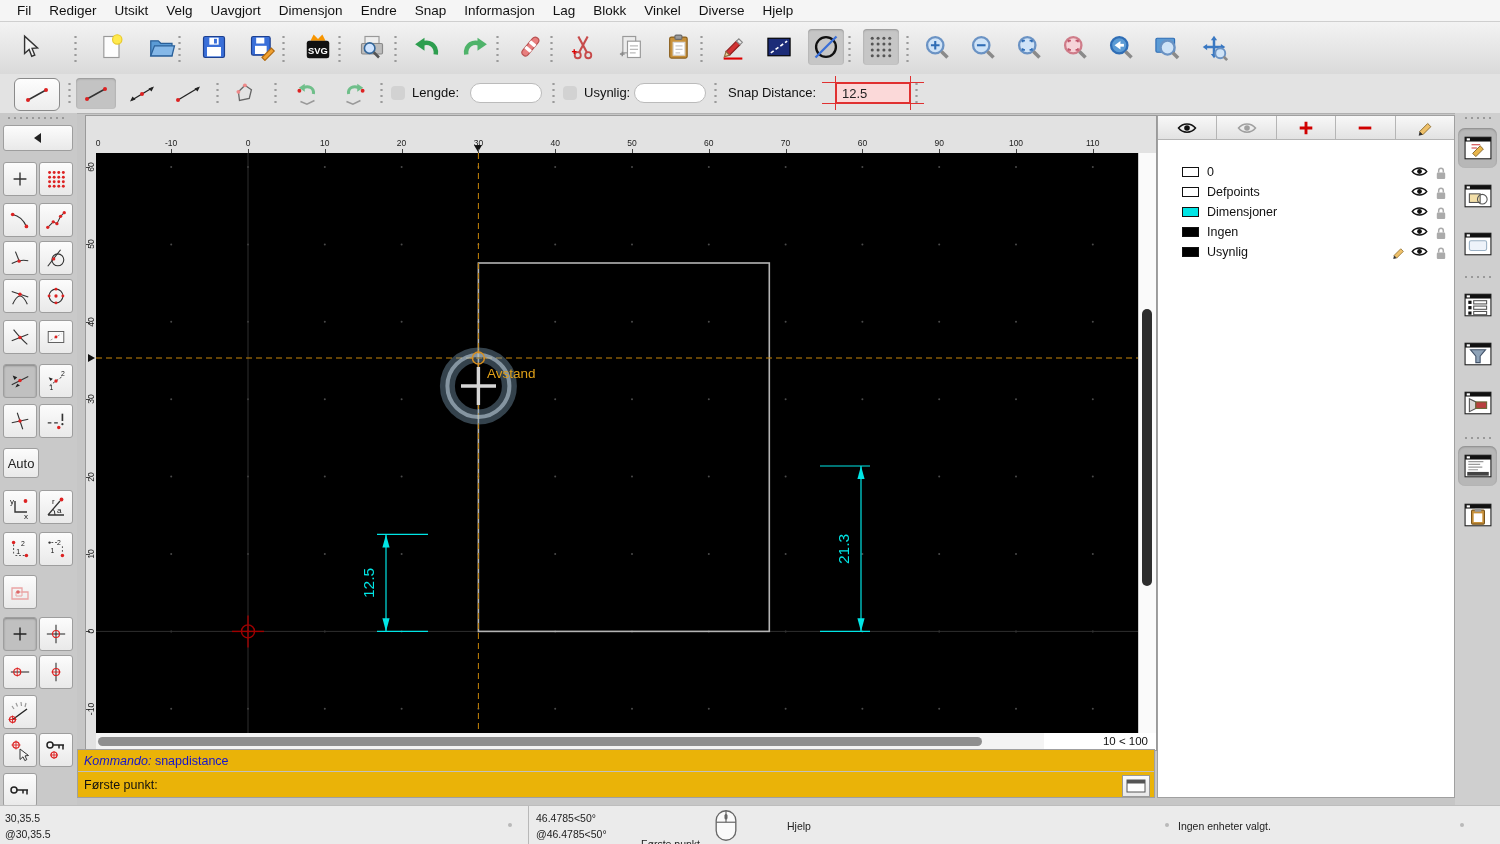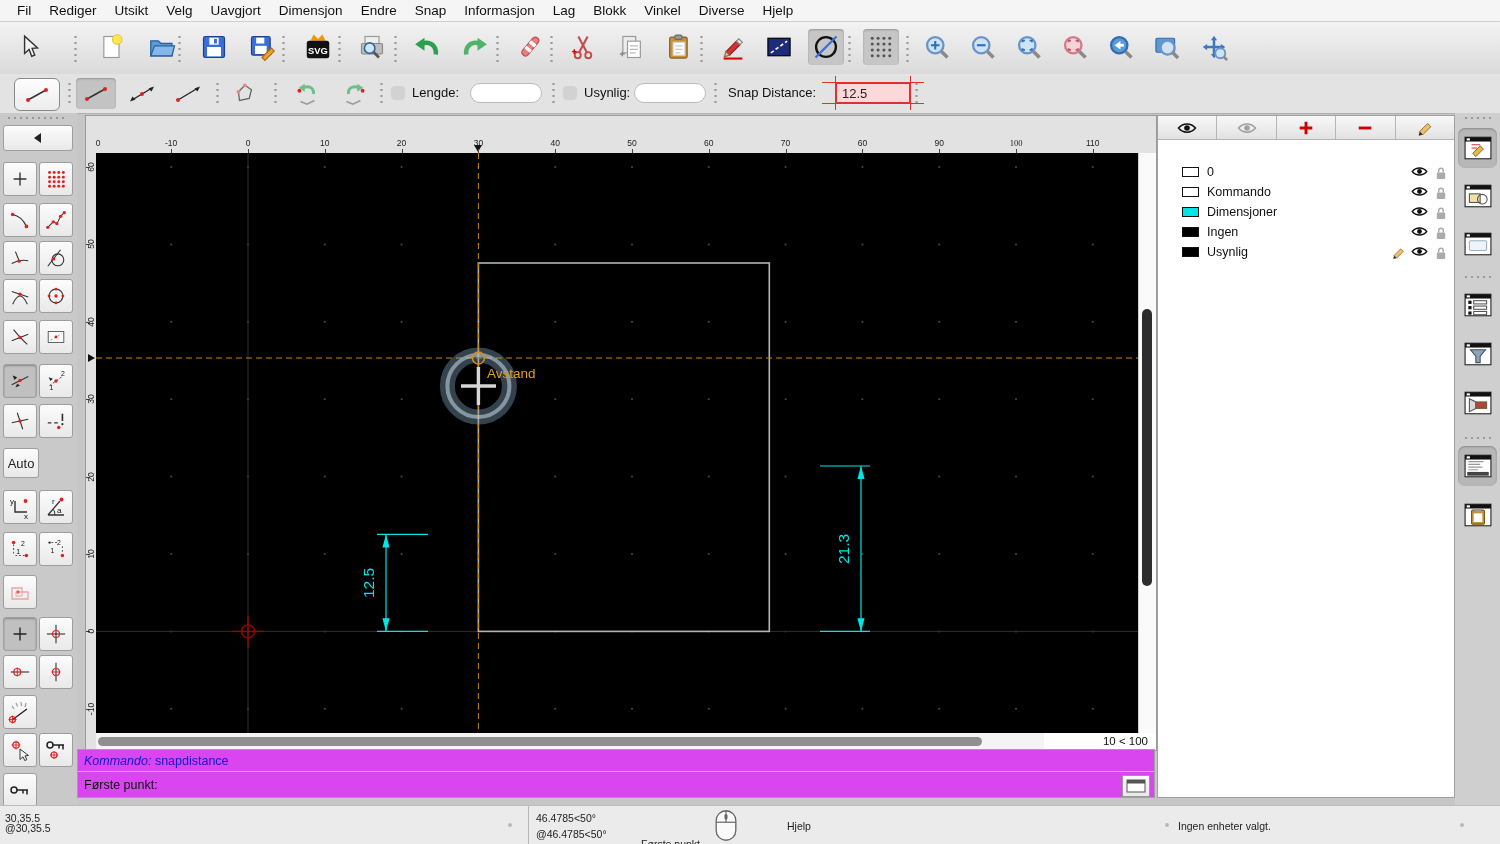--- a/index.html
+++ b/index.html
@@ -62,21 +62,21 @@
   #vmark{position:absolute;left:2px;top:200.5px;width:0;height:0;border-top:4.5px solid transparent;
          border-bottom:4.5px solid transparent;border-left:7px solid #111;}
   #canvas{position:absolute;left:10px;top:37px;width:1042px;height:580px;background:#000;}
   #vscroll{position:absolute;left:1052px;top:37px;width:18px;height:580px;background:#fafafa;border-left:1px solid #ccc;box-sizing:border-box;}
   #vthumb{position:absolute;left:3px;top:156px;width:10px;height:277px;background:#2d2d2d;border-radius:5px;}
   #hscrollrow{position:absolute;left:10px;top:617px;width:1060px;height:17px;background:#fff;}
   #htrack{position:absolute;left:0;top:0;width:948px;height:17px;background:#f4f4f4;}
   #hthumb{position:absolute;left:2px;top:4px;width:884px;height:9px;background:#8f8f8f;border-radius:4.5px;}
   #gridinfo{position:absolute;right:8px;top:0;height:17px;line-height:17px;font-size:11.5px;color:#111;}
   
-  #cmdarea{position:absolute;left:77px;top:749px;width:1078px;height:49px;background:#d946ef;
+  #cmdarea{position:absolute;left:77px;top:749px;width:1078px;height:49px;background:#eab308;
            border:1px solid #a0a0a0;box-sizing:border-box;}
   #cmdhist{position:absolute;left:0;top:0;right:0;height:21px;font-size:12.5px;color:#1515cc;padding:4px 6px 0;}
   #cmdhist .klabel{font-style:italic;}
   #cmdprompt{position:absolute;left:0;top:21px;right:0;bottom:0;border-top:1px solid #c0c0c0;
              font-size:12.5px;color:#111;padding:6px 0 0 6px;}
   #cmdbtn{position:absolute;right:4px;top:25px;width:26px;height:20px;border:1px solid #999;
           background:linear-gradient(#fafafa,#e8e8e8);display:flex;align-items:center;justify-content:center;}
   
   #layers{position:absolute;left:1157px;top:115px;width:298px;height:683px;background:#fff;
           border:1px solid #a0a0a0;box-sizing:border-box;}
@@ -665,21 +665,21 @@
         <div class="hlab" style="left: 524px;">50</div>
         <div class="htick" style="left: 612.8px;"></div>
         <div class="hlab" style="left: 600.8px;">60</div>
         <div class="htick" style="left: 689.6px;"></div>
         <div class="hlab" style="left: 677.6px;">70</div>
         <div class="htick" style="left: 766.4px;"></div>
         <div class="hlab" style="left: 754.4px;">60</div>
         <div class="htick" style="left: 843.2px;"></div>
         <div class="hlab" style="left: 831.2px;">90</div>
         <div class="htick" style="left: 920px;"></div>
-        <div class="hlab" style="left: 908px; font-family: Liberation Serif, serif;">100</div>
+        <div class="hlab" style="left: 908px;">100</div>
         <div class="htick" style="left: 996.8px;"></div>
         <div class="hlab" style="left: 984.8px;">110</div>
       </div>
     <div id="vruler">
       <div id="vmark"></div>
     <div class="vtick" style="top: 14px;"></div>
         <div class="vlab" style="top: 4px;">60</div>
         <div class="vtick" style="top: 91.4px;"></div>
         <div class="vlab" style="top: 81.4px;">50</div>
         <div class="vtick" style="top: 168.8px;"></div>
@@ -934,21 +934,21 @@
             <path d="M1.5 7 C6 1.5 14 1.5 18.5 7 C14 12.5 6 12.5 1.5 7 Z" fill="none" stroke="#111" stroke-width="1.6"></path>
             <circle cx="10" cy="7" r="2.8" fill="#111"></circle>
           </svg>
         <svg class="ric lock" width="12" height="14" viewBox="0 0 12 15">
             <rect x="1.5" y="7" width="9" height="7" rx="1.2" fill="#ababab"></rect>
             <path d="M3.5 7 V5 a2.5 2.5 0 0 1 5 0 V7" fill="none" stroke="#ababab" stroke-width="1.6"></path>
           </svg>
       </div>
       <div class="lrow">
         <div class="sw" style="background: rgb(255, 255, 255);"></div>
-        <div class="nm">Kommando</div>
+        <div class="nm">Defpoints</div>
 
         <svg class="ric eye" width="17" height="13" viewBox="0 0 20 14">
             <path d="M1.5 7 C6 1.5 14 1.5 18.5 7 C14 12.5 6 12.5 1.5 7 Z" fill="none" stroke="#111" stroke-width="1.6"></path>
             <circle cx="10" cy="7" r="2.8" fill="#111"></circle>
           </svg>
         <svg class="ric lock" width="12" height="14" viewBox="0 0 12 15">
             <rect x="1.5" y="7" width="9" height="7" rx="1.2" fill="#ababab"></rect>
             <path d="M3.5 7 V5 a2.5 2.5 0 0 1 5 0 V7" fill="none" stroke="#ababab" stroke-width="1.6"></path>
           </svg>
       </div>
@@ -1073,21 +1073,21 @@
           <rect x="2.5" y="3" width="3" height="2" fill="#fff"></rect>
         <rect x="7" y="7.5" width="12" height="13" rx="1" fill="#c8913a" stroke="#7a551a"></rect>
         <rect x="10" y="6" width="6" height="3" fill="#999"></rect>
         <rect x="9" y="10.5" width="8" height="8" fill="#fff"></rect>
       </svg>
     </div>
   </div>
 
   <div id="statusbar">
     <div class="sline" style="left:5px;top:6px">30,35.5</div>
-    <div class="sline" style="left:5px;top:16px">@30,35.5</div>
+    <div class="sline" style="left:5px;top:22px">@30,35.5</div>
     <div class="sdot" style="left:508px"></div>
     <div id="ssep"></div>
     <div class="sline" style="left:536px;top:6px">46.4785&lt;50°</div>
     <div class="sline" style="left:536px;top:22px">@46.4785&lt;50°</div>
     <div class="sline" style="left:560px;top:32px;width:140px;text-align:right">Første punkt</div>
     <svg style="position:absolute;left:714px;top:3px" width="24" height="33" viewBox="0 0 22 30">
       <rect x="2" y="1.5" width="18" height="27" rx="9" fill="#fafafa" stroke="#666" stroke-width="1.2"></rect>
       <line x1="2" y1="12" x2="20" y2="12" stroke="#666" stroke-width="1.1"></line>
       <line x1="11" y1="1.5" x2="11" y2="12" stroke="#666" stroke-width="1.1"></line>
       <rect x="9.6" y="4.5" width="2.8" height="5" rx="1.4" fill="#666"></rect>

